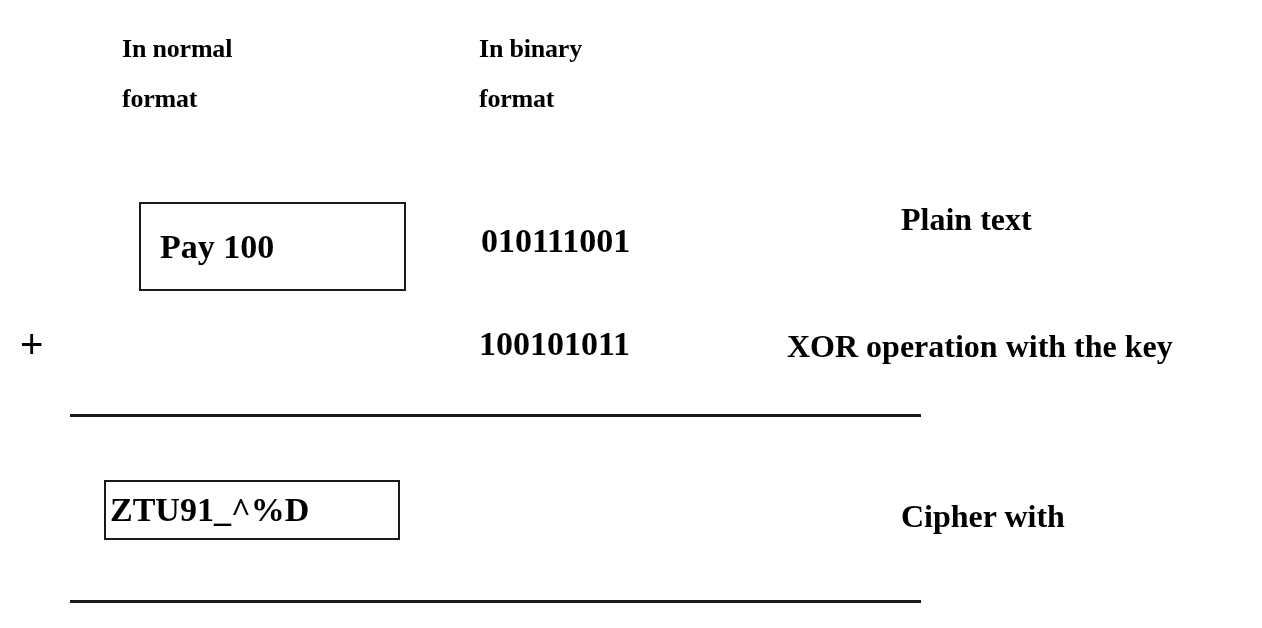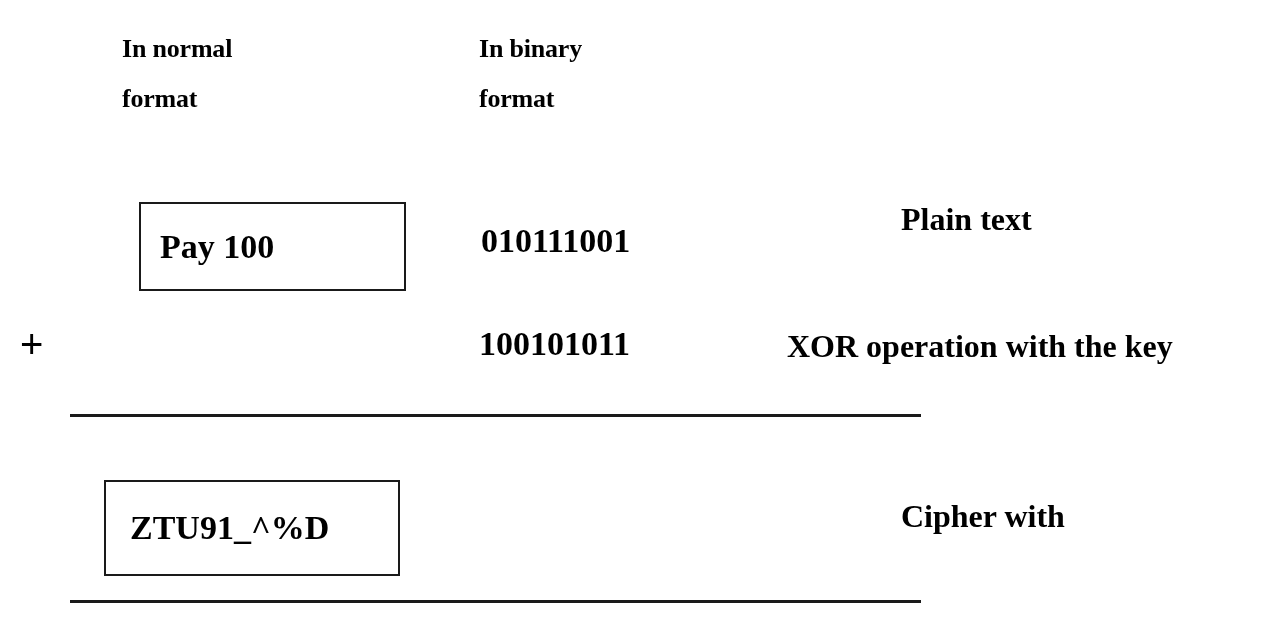--- a/index.html
+++ b/index.html
@@ -53,22 +53,22 @@
     left: 139px;
     top: 202px;
     width: 267px;
     height: 89px;
     padding-left: 19px;
   }
   #cipher-normal-box {
     left: 104px;
     top: 480px;
     width: 296px;
-    height: 96px;
-    padding-left: 24px;
+    height: 60px;
+    padding-left: 4px;
   }
   #cipher-binary-box {
     left: 473px;
     top: 480px;
     width: 295px;
     height: 76px;
     padding-left: 17px;
   }
 
   

